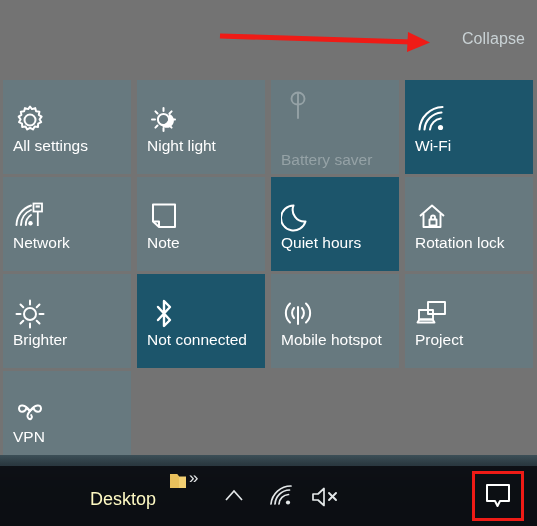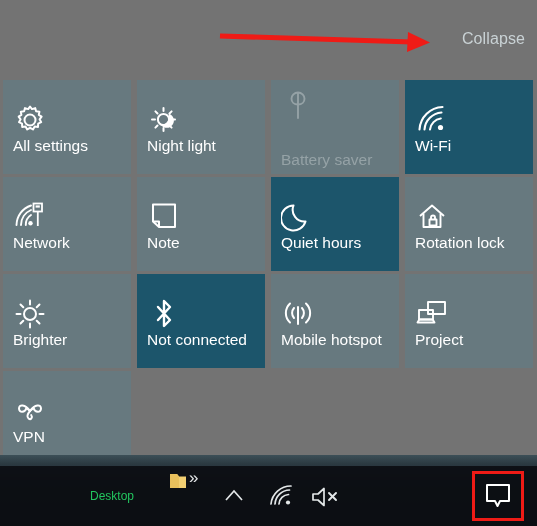--- a/index.html
+++ b/index.html
@@ -132,22 +132,22 @@
     display: flex;
     align-items: center;
   }
   .tb-left { position: relative; width: 330px; height: 60px; }
   .tb-right { position: relative; flex: 1; height: 60px; }
 
   #tb-desktop-label {
     position: absolute;
     left: 90px;
     top: 23px;
-    color: #22c55e;
-    font-size: 12px;
+    color: #fef9c3;
+    font-size: 18px;
     user-select: none;
     cursor: pointer;
   }
   #tb-folder-icon {
     position: absolute;
     left: 168px;
     top: 471px;
   }
   #tb-chevrons {
     position: absolute;

